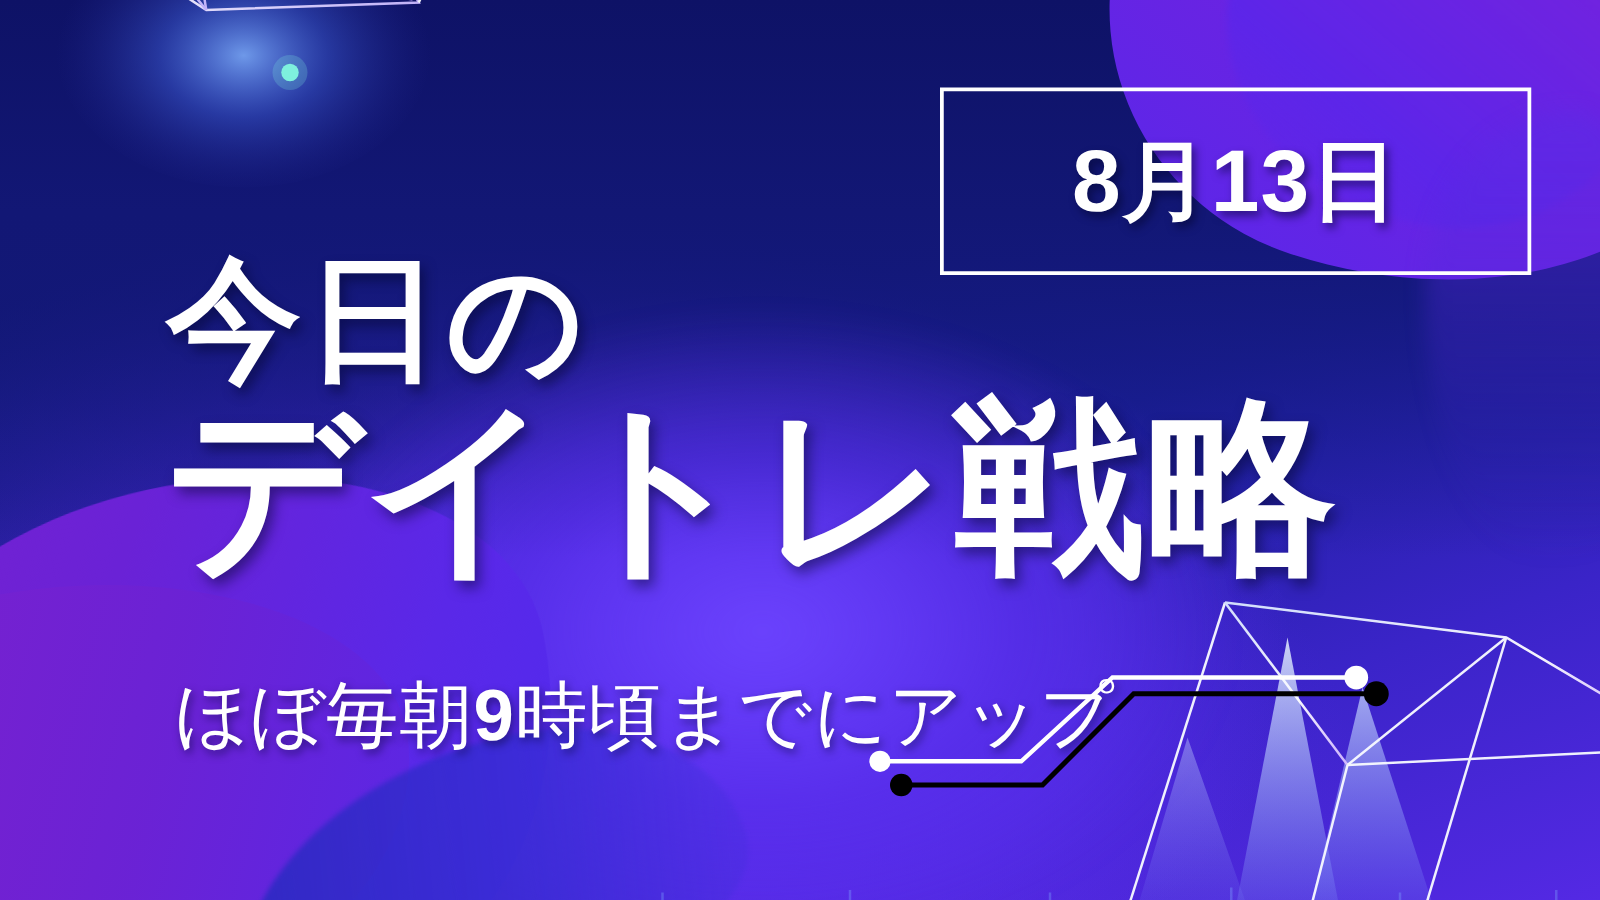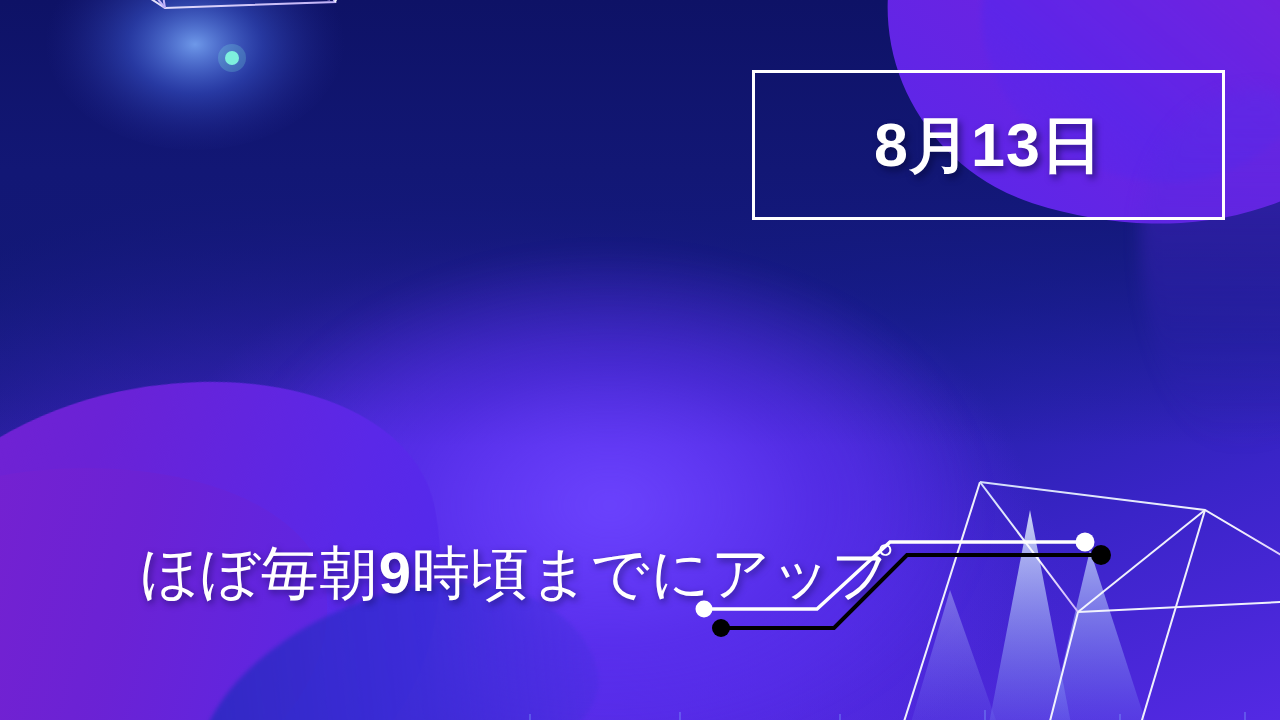--- a/index.html
+++ b/index.html
@@ -101,21 +101,21 @@
     left: 752px; top: 70px;
     width: 473px; height: 150px;
     border: 3px solid #ffffff;
     box-sizing: border-box;
     display: flex;
     align-items: center;
     justify-content: center;
   }
   .date-badge-text {
     color: #ffffff;
-    font-size: 61px;
+    font-size: 70px;
     font-weight: bold;
     letter-spacing: 1px;
     line-height: 1;
     text-shadow: 3px 4px 7px rgba(4,6,45,0.55);
     white-space: nowrap;
   }
 
   
   .headline {
     position: absolute;
@@ -237,20 +237,24 @@
       <path d="M188 152 L 150 300"></path>
       <path d="M315 50 L 188 152"></path>
       <path d="M315 50 L 240 300"></path>
     </g>
   </svg>
 
   <div class="date-badge">
     <div class="date-badge-text">8月13日</div>
   </div>
 
+  <div class="headline">
+    <div class="headline-line1">今日の</div>
+    <div class="headline-line2">デイトレ戦略</div>
+  </div>
 
   <div class="subtitle"><span>ほぼ毎朝</span><b>9</b><span>時頃までにアップ</span></div>
 
   <svg class="steplines" width="440" height="130" viewBox="0 0 440 130">
 
     <polyline points="31,108 144,108 217,35 411,35" fill="none" stroke="#000000" stroke-width="4"></polyline>
     <circle cx="31" cy="108" r="9" fill="#000000"></circle>
     <circle cx="411" cy="35" r="10" fill="#000000"></circle>
 
     <polyline points="14,89 127,89 200,22 395,22" fill="none" stroke="#ffffff" stroke-width="3.5"></polyline>

